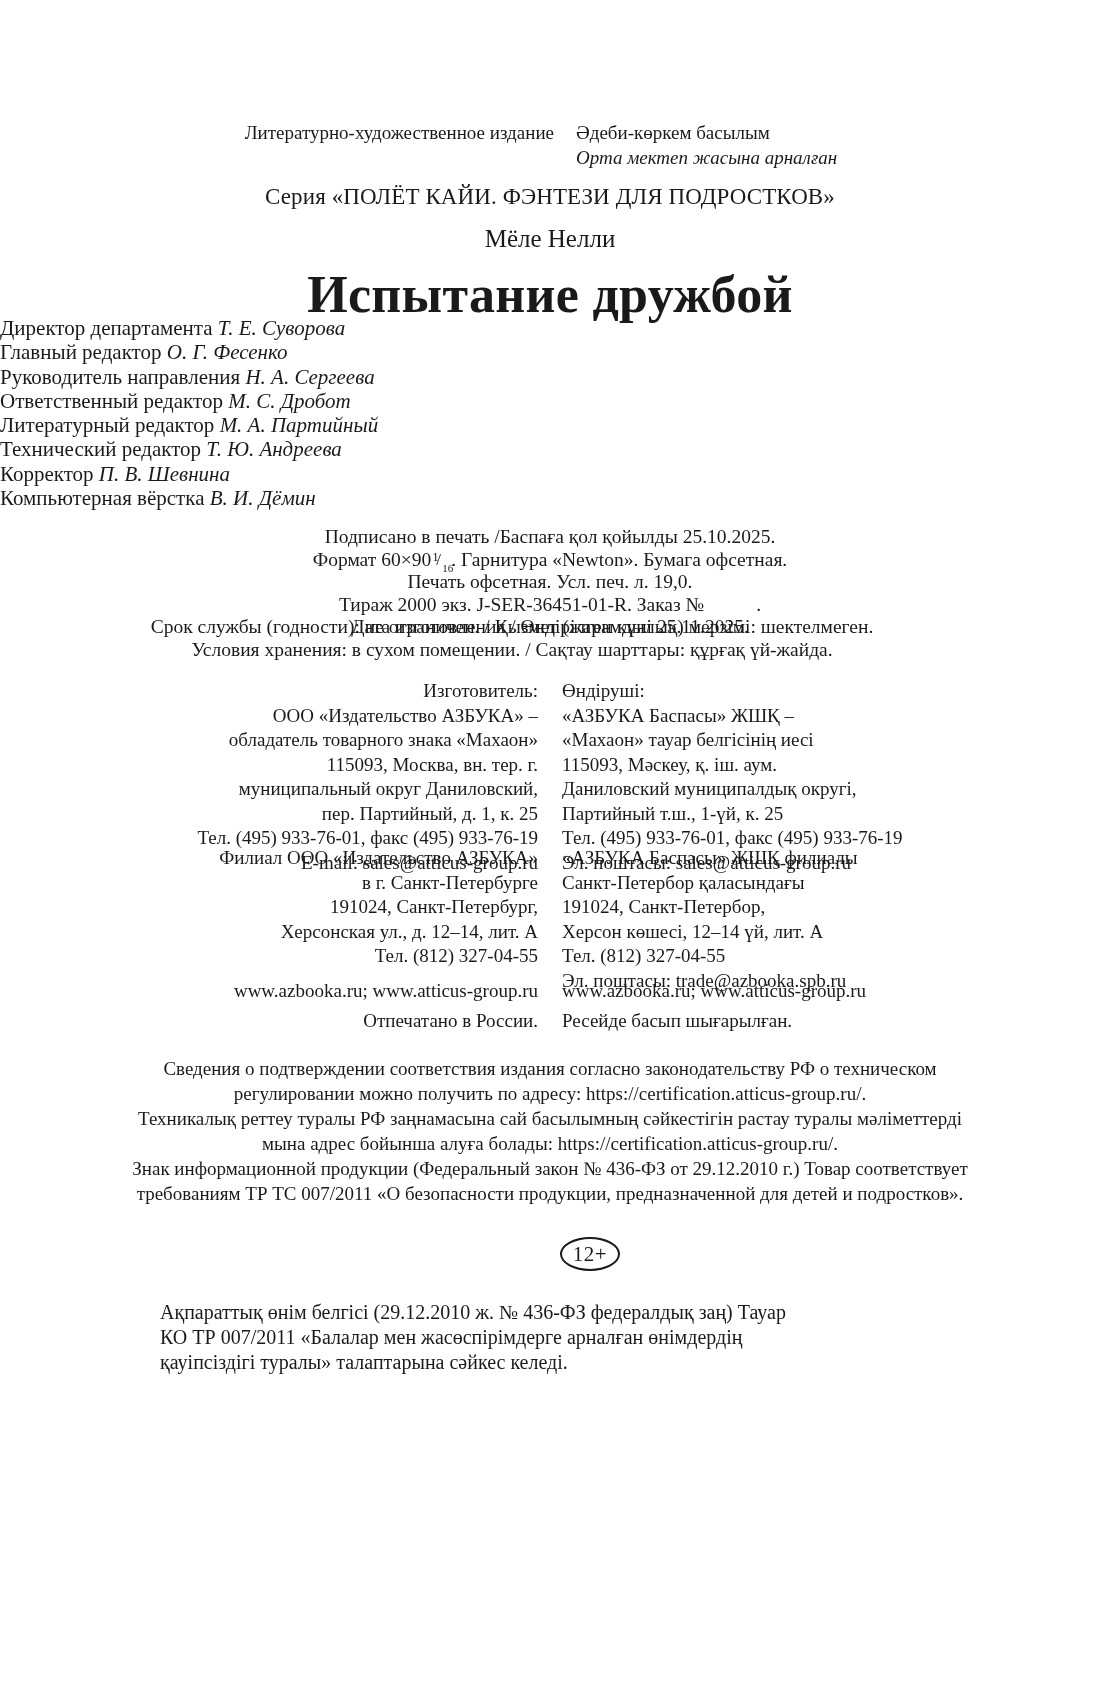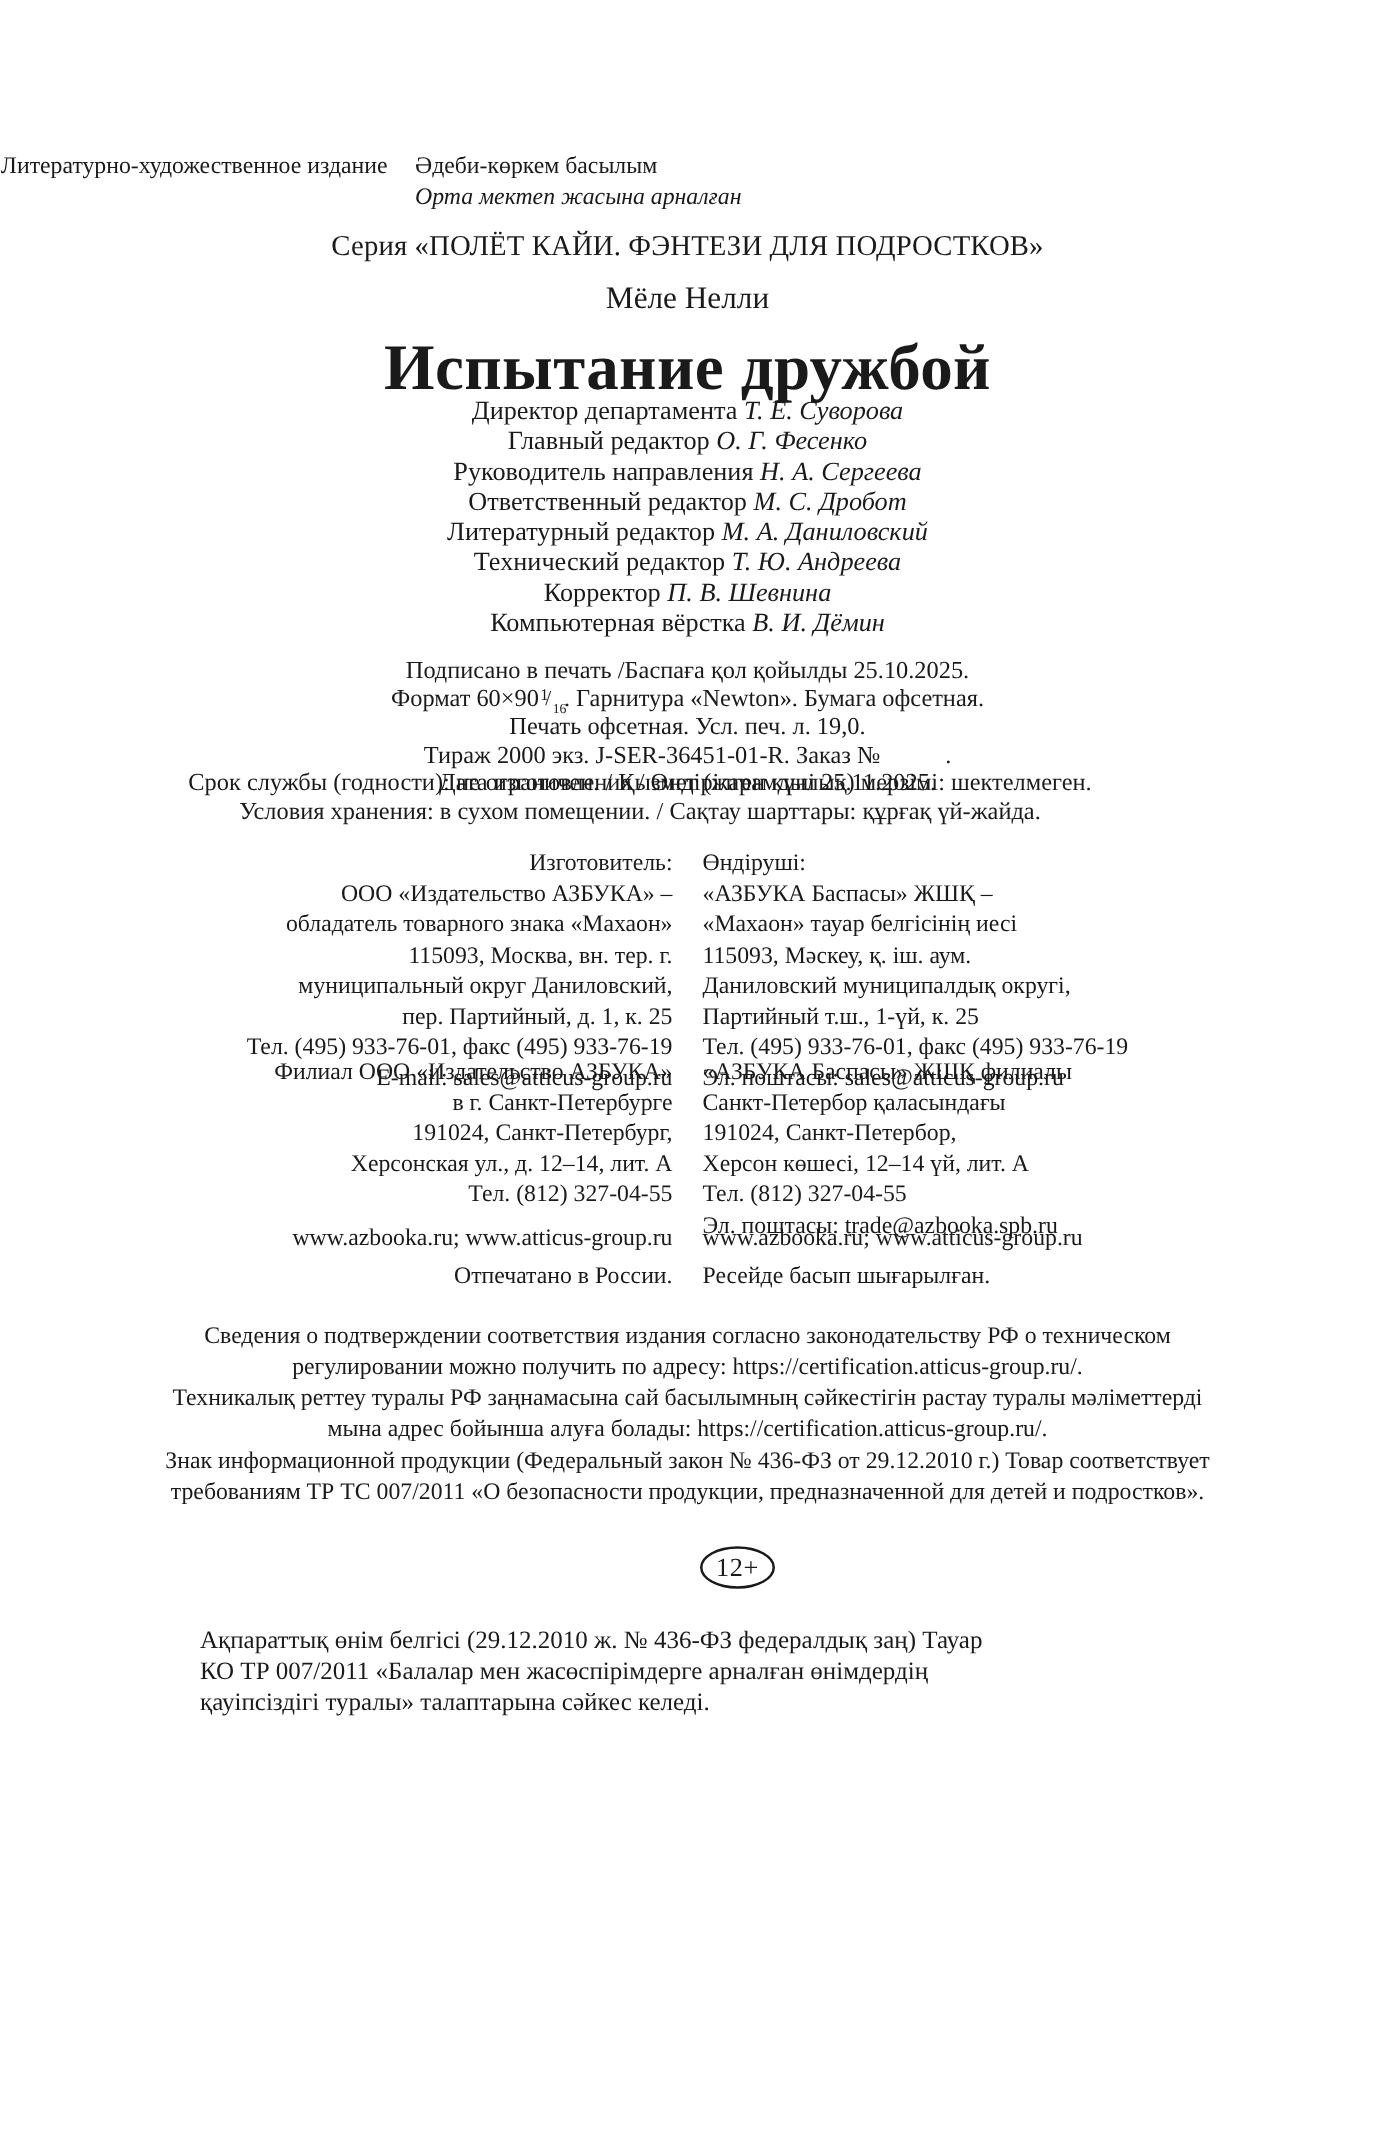--- a/index.html
+++ b/index.html
@@ -24,21 +24,21 @@
   }
   .ital { font-style: italic; }
 
   
   .top-block {
     position: absolute;
     top: 120px;
     left: 0;
     width: 884px;
     display: flex;
-    justify-content: flex-start;
+    justify-content: flex-end;
     gap: 0px;
   }
   .top-left {
     width: 310px;
     text-align: right;
     font-size: 19px;
     line-height: 25px;
   }
   .top-right {
     width: 330px;
@@ -72,21 +72,20 @@
     font-size: 52px;
     font-weight: bold;
     letter-spacing: 0.3px;
   }
 
   
   .credits {
     position: absolute;
     top: 316px;
     left: 0; width: 1100px;
-    text-align: center;
     font-size: 21px;
     line-height: 24.3px;
   }
   .credits .nm { font-style: italic; }
 
   
   .imprint {
     position: absolute;
     top: 526px;
     left: 0; width: 1100px;
@@ -235,21 +234,21 @@
     <div>
       <span>Руководитель направления</span>
       <span class="nm">Н. А. Сергеева</span>
     </div>
     <div>
       <span>Ответственный редактор</span>
       <span class="nm">М. С. Дробот</span>
     </div>
     <div>
       <span>Литературный редактор</span>
-      <span class="nm">М. А. Даниловский</span>
+      <span class="nm">М. А. Партийный</span>
     </div>
     <div>
       <span>Технический редактор</span>
       <span class="nm">Т. Ю. Андреева</span>
     </div>
     <div>
       <span>Корректор</span>
       <span class="nm">П. В. Шевнина</span>
     </div>
     <div>

